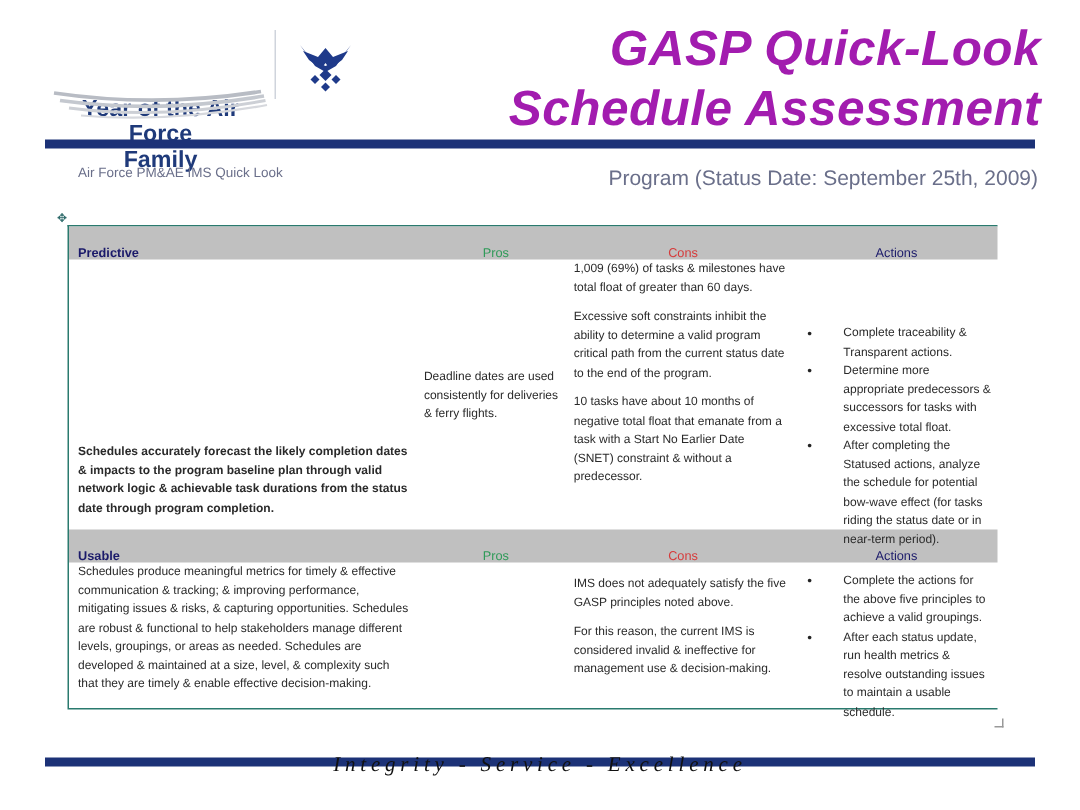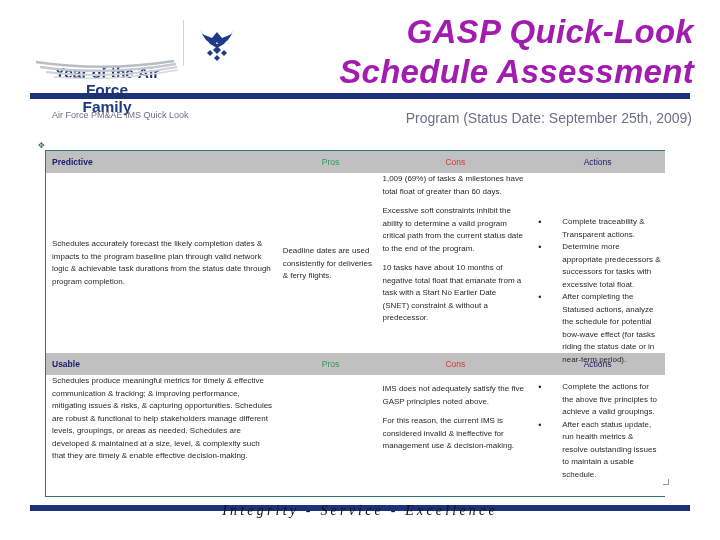--- a/index.html
+++ b/index.html
@@ -20,40 +20,40 @@
 
     
     .subhead-left { position: absolute; left: 52px; top: 110px; font-size: 9px; color: #6a6f8a; font-family: "Liberation Sans", sans-serif; }
     .subhead-right { position: absolute; right: 28px; top: 110px; font-size: 14px; color: #6a6f8a; font-family: "Liberation Sans", sans-serif; }
 
     .anchor { position: absolute; left: 38px; top: 141px; font-size: 8px; color: #2f6b6b; }
 
     
     .table-wrap { position: absolute; left: 45px; top: 150px; width: 620px; border-top: 1px solid #2a7a6e; border-left: 1.5px solid #2a7a6e; }
     .corner-mark { position: absolute; left: 663px; top: 479px; width: 6px; height: 6px; border-right: 1px solid #999; border-bottom: 1px solid #999; }
-    .hdr { display: flex; background: #c0c0c0; height: 22px; align-items: center; font-size: 8.5px; font-weight: bold; }
+    .hdr { display: flex; background: #c0c0c0; height: 22px; align-items: flex-end; font-size: 8.5px; font-weight: bold; }
     .hdr .c1 { width: 235px; padding-left: 6px; color: #1b1a6a; }
     .hdr .c2 { width: 100px; text-align: center; color: #2e9a58; font-weight: normal; }
     .hdr .c3 { width: 150px; text-align: center; color: #d63a3a; font-weight: normal; }
     .hdr .c4 { width: 135px; text-align: center; color: #1b1a6a; font-weight: normal; }
 
     .row { display: flex; font-size: 8px; line-height: 12.5px; color: #2a2a2a; font-family: "Liberation Sans", sans-serif; }
     .row .c1 { width: 235px; padding-left: 6px; padding-right: 6px; }
     .row .c2 { width: 100px; padding-left: 2px; padding-right: 4px; }
     .row .c3 { width: 150px; padding-left: 2px; padding-right: 6px; }
     .row .c4 { width: 135px; }
 
     .row1 { height: 172px; }
-    .row1 .c1 { display: flex; align-items: center; padding-top: 8px; }
+    .row1 .c1 { display: flex; align-items: flex-end; padding-top: 8px; font-weight: bold; }
     .row1 .c2 { display: flex; align-items: center; padding-top: 10px; }
     .row1 .c3 p { margin-bottom: 7px; }
     .row1 .c4 { padding-top: 15px; margin-top: 28px; }
 
     .spacer { height: 8px; }
-    .row2 { height: 122px; border-bottom: 1.5px solid #2a7a6e; }
+    .row2 { height: 98px; border-bottom: 1.5px solid #2a7a6e; }
     .row2 .c3 { padding-top: 8px; }
     .row2 .c3 p { margin-bottom: 7px; }
     .row2 .c4 { padding-top: 6px; }
 
     ul.actions { list-style: none; }
     ul.actions li { position: relative; padding-left: 32px; padding-right: 4px; }
     ul.actions li::before { content: "\2022"; position: absolute; left: 8px; top: 0; font-size: 9px; color: #222; }
 
     .bottom-bar { position: absolute; left: 30px; top: 505px; width: 660px; height: 6px; background: #1c3277; }
     .motto { position: absolute; left: 0; top: 503px; width: 720px; text-align: center; font-family: "Liberation Serif", serif; font-style: italic; font-size: 14px; letter-spacing: 3.2px; color: #111; }

